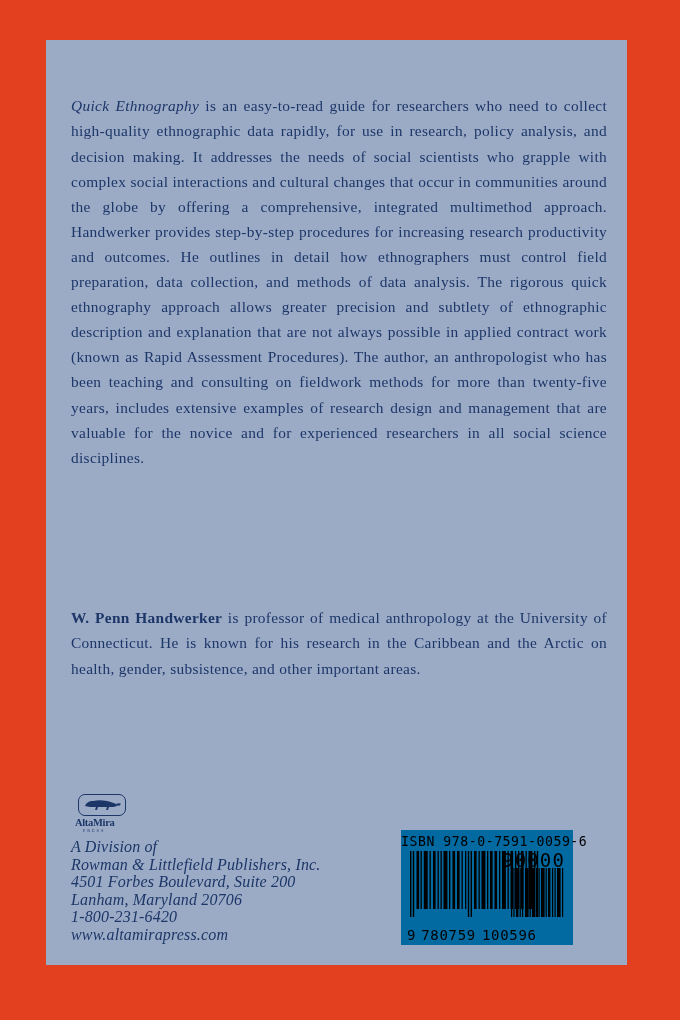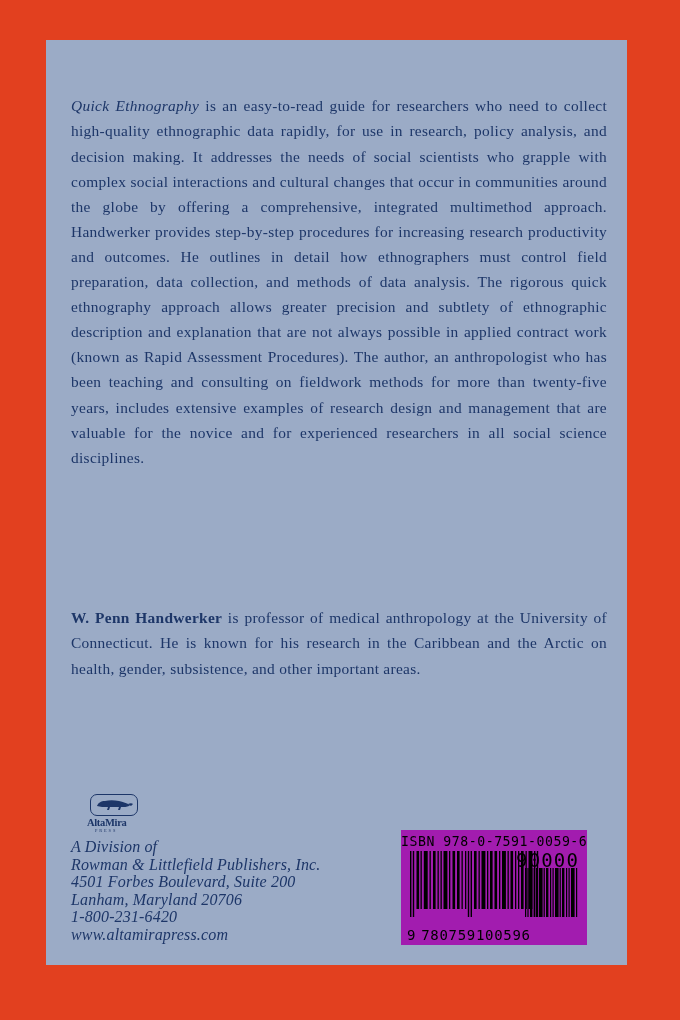--- a/index.html
+++ b/index.html
@@ -77,21 +77,21 @@
   #orders-line {
     font-size: 13.2px;
     line-height: 16px;
     letter-spacing: 0.01em;
     margin-bottom: 6px;
   }
 
   
   #logo {
     width: 62px;
-    margin: 0 0 4px 16px;
+    margin: 0 0 4px 4px;
   }
   #logo-mark {
     width: 46px;
     height: 20px;
     border: 1.3px solid #1d3668;
     border-radius: 7px;
     position: relative;
     overflow: hidden;
     margin-left: 3px;
   }
@@ -122,23 +122,23 @@
     letter-spacing: 0.01em;
     white-space: nowrap;
     font-style: italic;
   }
 
   
   #barcode-box {
     position: absolute;
     left: 355px;    
     top: 790px;     
-    width: 186px;
+    width: 172px;
     height: 115px;
-    background: #a21caf;
+    background: #0369a1;
     box-sizing: border-box;
     padding: 0;
   }
   #isbn-text {
     font-family: "DejaVu Sans Mono", "Liberation Mono", monospace;
     font-size: 13.2px;
     color: #000;
     text-align: center;
     letter-spacing: 0.04em;
     padding-top: 4px;
@@ -179,20 +179,21 @@
     position: absolute;
     left: 6px;
     bottom: 2px;
     letter-spacing: 0.05em;
     white-space: nowrap;
   }
   #ean-digits .lead {
     margin-right: 5px;
   }
   #ean-digits .grp {
+    margin-right: 6px;
   }
 </style>
 </head>
 <body>
 
 <div id="cover">
   <div id="panel">
 
     <p id="blurb"><em class="title-italic">Quick Ethnography</em><span> is an easy-to-read guide for researchers who need to collect high-quality ethnographic data rapidly, for use in research, policy analysis, and decision making. It addresses the needs of social scientists who grapple with complex social interactions and cultural changes that occur in communities around the globe by offering a comprehensive, integrated multimethod approach. Handwerker provides step-by-step procedures for increasing research productivity and outcomes. He outlines in detail how ethnographers must control field preparation, data collection, and methods of data analysis. The rigorous quick ethnography approach allows greater precision and subtlety of ethnographic description and explanation that are not always possible in applied contract work (known as Rapid Assessment Procedures). The author, an anthropologist who has been teaching and consulting on fieldwork methods for more than twenty-five years, includes extensive examples of research design and management that are valuable for the novice and for experienced researchers in all social science disciplines.</span></p>
 

